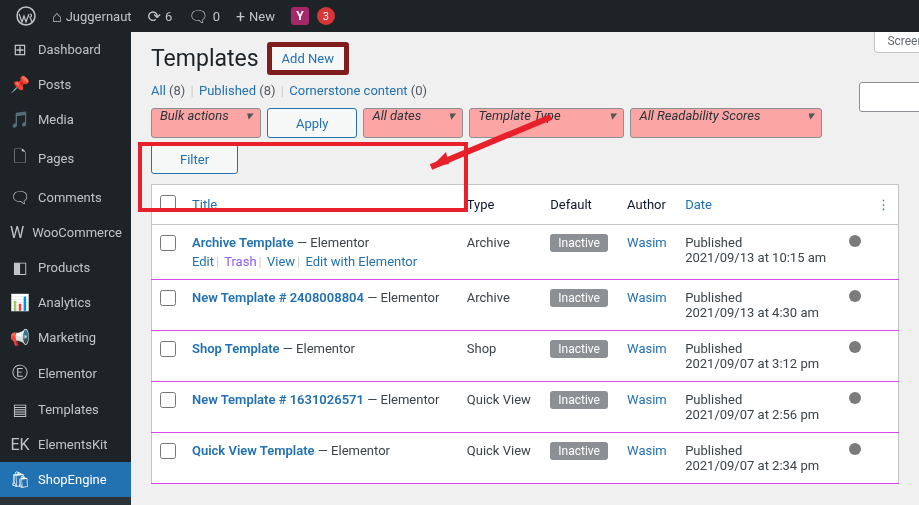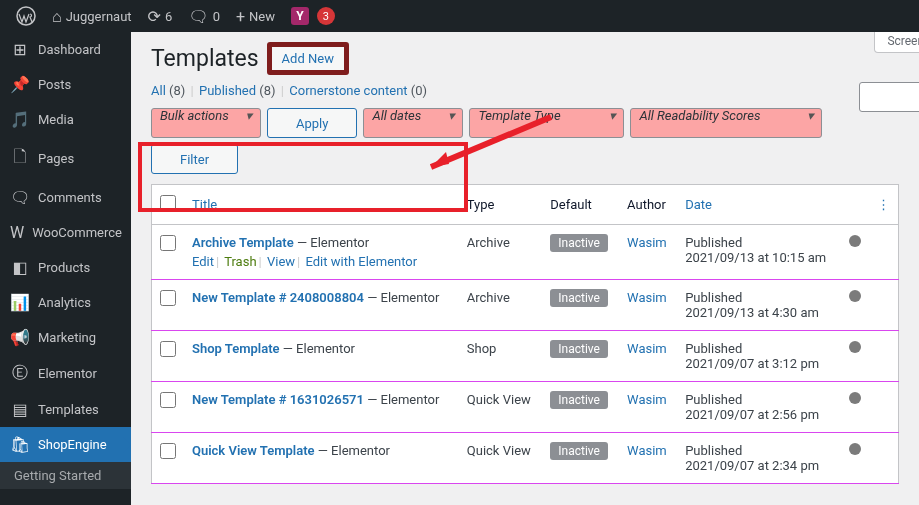--- a/index.html
+++ b/index.html
@@ -50,21 +50,21 @@
 
 .wp-list-table { width: 100%; border: 1px solid #c3c4c7; border-collapse: collapse; background: #fff; }
 .wp-list-table thead th { text-align: left; font-weight: 400; padding: 10px 8px; border-bottom: 1px solid #c3c4c7; color: #2271b1; font-size: 13px; }
 .wp-list-table thead th.manage { color: #0f172a; }
 .wp-list-table tbody td { padding: 10px 8px; border-bottom: 1px solid #d946ef; vertical-align: top; font-size: 13px; }
 .cb-col { width: 30px; text-align: center; }
 .title-link { color: #2271b1; font-weight: 600; text-decoration: none; }
 .elementor-tag { color: #3c434a; }
 .row-actions { font-size: 13px; margin-top: 4px; color: #ccc; }
 .row-actions a { color: #2271b1; text-decoration: none; }
-.row-actions .trash { color: #4d7c0f; }
+.row-actions .trash { color: #8b5cf6; }
 .row-actions .asep { color: #ccc; margin: 0 2px; }
 .status-badge { background: #8c8f94; color: #fff; padding: 2px 8px; border-radius: 3px; font-size: 12px; }
 .author-link { color: #2271b1; text-decoration: none; }
 .seo-dot { width: 12px; height: 12px; border-radius: 50%; background: #7b7b7b; display: inline-block; }
 .seo-col { width: 26px; text-align: center; }
 .settings-col { width: 26px; text-align: center; color: #50575e; }
 
 .highlight-box { position: absolute; border: 4px solid #e8202a; pointer-events: none; }
 .arrow { position: absolute; pointer-events: none; }
 
@@ -144,20 +144,24 @@
             <span class="sidebar-icon">📢</span>
             <span>Marketing</span>
           </div>
           <div class="sidebar-item">
             <span class="sidebar-icon">Ⓔ</span>
             <span>Elementor</span>
           </div>
           <div class="sidebar-item">
             <span class="sidebar-icon">▤</span>
             <span>Templates</span>
+          </div>
+          <div class="sidebar-item">
+            <span class="sidebar-icon">EK</span>
+            <span>ElementsKit</span>
           </div>
           <div class="sidebar-item active">
             <span class="sidebar-icon">🛍</span>
             <span>ShopEngine</span>
           </div>
         </div>
       <div class="submenu" id="submenu-items">
           <div class="submenu-item">Getting Started</div>
         </div>
     </div>

